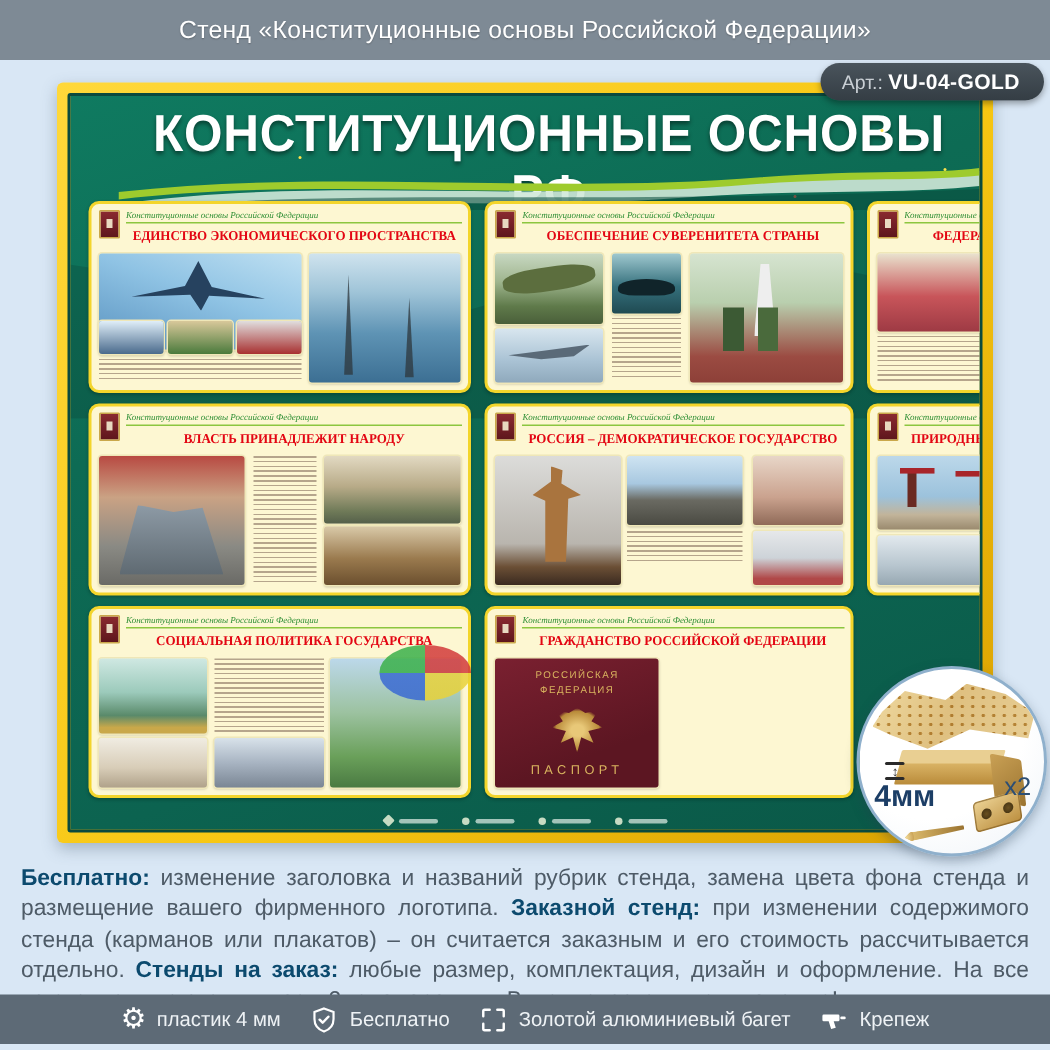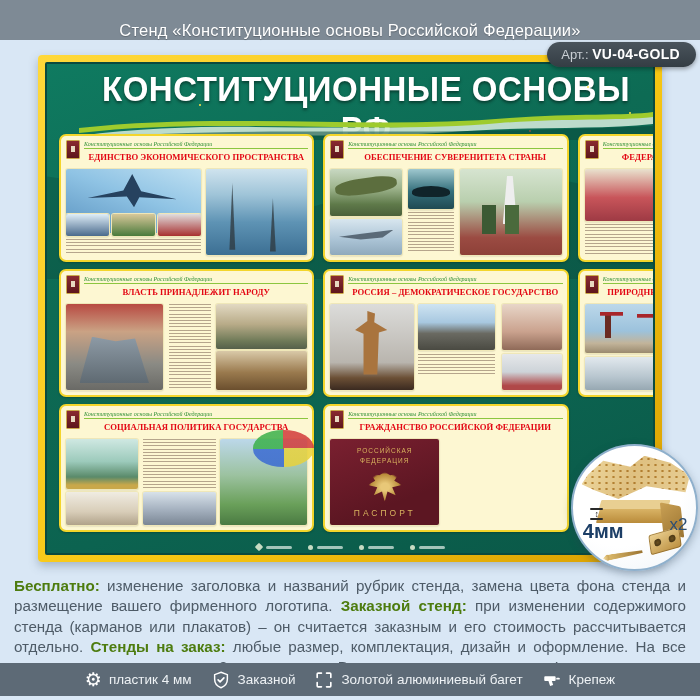--- a/index.html
+++ b/index.html
@@ -1,21 +1,21 @@
 <!DOCTYPE html>
 <html><head>
 <meta charset="utf-8">
 <style>
   * { margin:0; padding:0; box-sizing:border-box; }
   html,body { width:700px; height:700px; }
   body { font-family:"Liberation Sans",sans-serif; background:#d9e7f5; position:relative; overflow:hidden; }
 
   
   .titlebar { height:40px; background:#7e8a95; color:#fff; font-size:16.5px;
-    display:flex; align-items:flex-end; justify-content:center; letter-spacing:.2px;
+    display:flex; align-items:center; justify-content:center; letter-spacing:.2px;
     text-shadow:0 1px 1px rgba(0,0,0,.25); }
 
   
   .stage { position:relative; height:522px; }
 
   .stand { position:absolute; left:38px; top:15px; width:624px; height:507px;
     background:linear-gradient(135deg,#ffd83a 0%,#f7c713 55%,#d99f00 100%);
     border-radius:4px; padding:7px; box-shadow:0 4px 10px rgba(70,90,110,.35); }
   .stand-green { width:100%; height:100%; border:2px solid #0b4a3e; border-radius:2px;
     background:linear-gradient(160deg,#0f7a60 0%,#0d6b54 35%,#0c6350 70%,#0a5847 100%);
@@ -218,21 +218,21 @@
     transform:rotate(-16deg) skewX(-8deg);
     box-shadow:inset 0 0 0 1px rgba(120,85,30,.6); }
   .bracket::before,.bracket::after { content:""; position:absolute; width:7px; height:7px;
     border-radius:50%; background:radial-gradient(#6a5020,#3c2c10); top:6px; }
   .bracket::before { left:5px; } .bracket::after { right:5px; }
   .x2 { position:absolute; right:7%; bottom:28%; font-size:17px; font-weight:normal; color:#2c4e74; }
 
   
   .desc { margin:14px 14px 0; font-size:15.2px; line-height:1.34; color:#4e5b67;
     text-align:justify; }
-  .desc b { color:#4d7c0f; }
+  .desc b { color:#0c4a6e; }
 
   
   .bottombar { position:absolute; left:0; right:0; bottom:4px; height:33px; background:#5d6a76;
     display:flex; align-items:center; justify-content:center; gap:19px; color:#eef2f5; font-size:13.5px; }
   .bb-item { display:flex; align-items:center; gap:7px; white-space:nowrap; }
   .bb-item svg { display:block; }
   .gear-glyph { font-size:19px; line-height:20px; color:#fff; }
 </style>
 </head>
 <body>
@@ -435,21 +435,21 @@
 <footer class="bottombar">
   <span class="bb-item">
     <span class="gear-glyph">⚙</span>
     <span>пластик 4 мм</span>
   </span>
   <span class="bb-item">
     <svg width="20" height="20" viewBox="0 0 22 22">
       <path d="M11 2.5l7 2.6v5.2c0 4.6-3 7.8-7 9.2-4-1.4-7-4.6-7-9.2V5.1z" fill="none" stroke="#fff" stroke-width="1.6"></path>
       <path d="M7.8 10.8l2.2 2.2 4.2-4.4" stroke="#fff" stroke-width="1.8" fill="none" stroke-linecap="round" stroke-linejoin="round"></path>
     </svg>
-    <span>Заказной</span>
+    <span>Бесплатно</span>
   </span>
   <span class="bb-item">
     <svg width="20" height="20" viewBox="0 0 22 22">
       <path d="M8.2 3.5H4.5a1 1 0 0 0-1 1v3.7M13.8 3.5h3.7a1 1 0 0 1 1 1v3.7M18.5 13.8v3.7a1 1 0 0 1-1 1h-3.7M3.5 13.8v3.7a1 1 0 0 0 1 1h3.7" stroke="#fff" stroke-width="1.8" fill="none" stroke-linecap="round"></path>
     </svg>
     <span>Золотой алюминиевый багет</span>
   </span>
   <span class="bb-item">
     <svg width="20" height="20" viewBox="0 0 22 22">
       <path d="M3.5 7h10.5a1 1 0 0 1 1 1v3a1 1 0 0 1-1 1h-3.2l1.5 4.6-3.4 1-1.8-5.6H3.5a1 1 0 0 1-1-1V8a1 1 0 0 1 1-1z" fill="#fff"></path>

